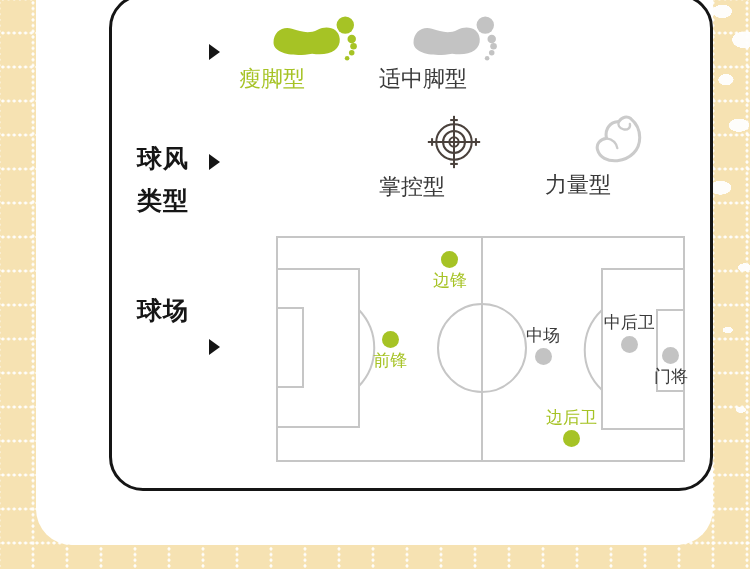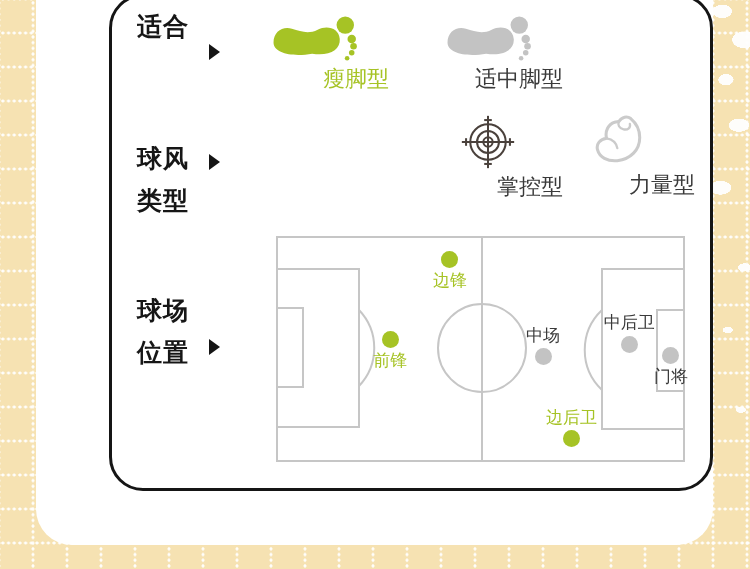--- a/index.html
+++ b/index.html
@@ -48,23 +48,23 @@
     position:absolute;left:25px;font-weight:bold;font-size:25px;
     line-height:42px;color:#161616;letter-spacing:1px;white-space:nowrap;
   }
   .rl1{top:8px}.rl2{top:140px}.rl3{top:292px}
   .arrow{
     position:absolute;left:97px;width:0;height:0;
     border-left:11px solid #151515;border-top:8px solid transparent;border-bottom:8px solid transparent;
   }
   .ar1{top:47px}.ar2{top:157px}.ar3{top:342px}
   
-  .item{position:absolute;width:150px;transform:translateX(-50%);text-align:right;color:var(--icon-gray)}
+  .item{position:absolute;width:150px;transform:translateX(-50%);text-align:left;color:var(--icon-gray)}
   .item.active{color:var(--accent)}
-  .c1{left:202px}.c2{left:376px}.c3{left:508px}
+  .c1{left:202px}.c2{left:342px}.c3{left:508px}
   .r1{top:18px}.r2{top:118px}
   .item .icon{display:block;margin:0 auto}
   .item-label{font-size:22px;color:var(--dark);margin-top:3px;white-space:nowrap}
   .item.active .item-label{color:var(--accent)}
   .foot{fill:currentColor}
   .bolt{fill:var(--accent)}
   .target-stroke{stroke:#4a413c;stroke-width:2.4;fill:none}
   .muscle-stroke{stroke:#cbcbcb;fill:none;stroke-linecap:round;stroke-linejoin:round}
   
   .field{position:absolute;left:164px;top:239px;width:414px;height:226px}
@@ -79,21 +79,20 @@
   .pos-label.above{bottom:10px}
 </style>
 </head>
 <body style="--accent: #a6c325; --icon-gray: #c3c3c3; --tan: #f6e2b2; --line: #c6c6c6; --dark: #3a3a3a;">
 
 <div class="bg"></div>
 <div class="panel">
   <div class="card">
 
     <div class="row-label rl1">
-      <div>适合</div>
     </div>
     <div class="arrow ar1"></div>
 
     <div class="item r1 c1 active">
       <svg class="icon" width="104" height="46" viewBox="0 0 100 50">
         <path class="foot" d="M6,30 C6,18 16,12 26,15 C36,18 44,21 54,16 C64,11 77,14 78,26 C79,38 66,45 48,42 C28,46 6,42 6,30 Z"></path>
         <circle class="foot" cx="84" cy="11" r="9.5"></circle>
         <circle class="foot" cx="91" cy="26" r="4.6"></circle>
         <circle class="foot" cx="93" cy="34" r="3.6"></circle>
         <circle class="foot" cx="91" cy="41" r="3"></circle>
@@ -137,21 +136,20 @@
       <svg class="icon" width="60" height="52" viewBox="0 0 66 58">
         <path class="muscle-stroke" stroke-width="3.4" d="M32 7 C35 2 41 1 45 4 C51 9 55 17 55 25 C55 39 45 49 30 51 C19 52 10 47 8 39 C6 32 11 27 18 26 C16 18 20 10 27 8 C29 7.4 31 7.4 32 7 Z"></path>
         <path class="muscle-stroke" stroke-width="2.6" d="M32 7 C30 11 32 15 37 16 C42 17 45 14 44 10"></path>
         <path class="muscle-stroke" stroke-width="2.6" d="M18 26 C24 27 29 31 30 37"></path>
       </svg>
       <div class="item-label">力量型</div>
     </div>
 
     <div class="row-label rl3">
       <div>球场</div>
-      <div>位置</div>
     </div>
     <div class="arrow ar3"></div>
 
     <div class="field">
       <svg viewBox="0 0 409 226" width="409" height="226">
         <rect x="1" y="1" width="407" height="224"></rect>
         <line x1="206" y1="1" x2="206" y2="225"></line>
         <circle cx="206" cy="112" r="44"></circle>
         <rect x="1" y="33" width="82" height="158"></rect>
         <rect x="1" y="72" width="26" height="79"></rect>

